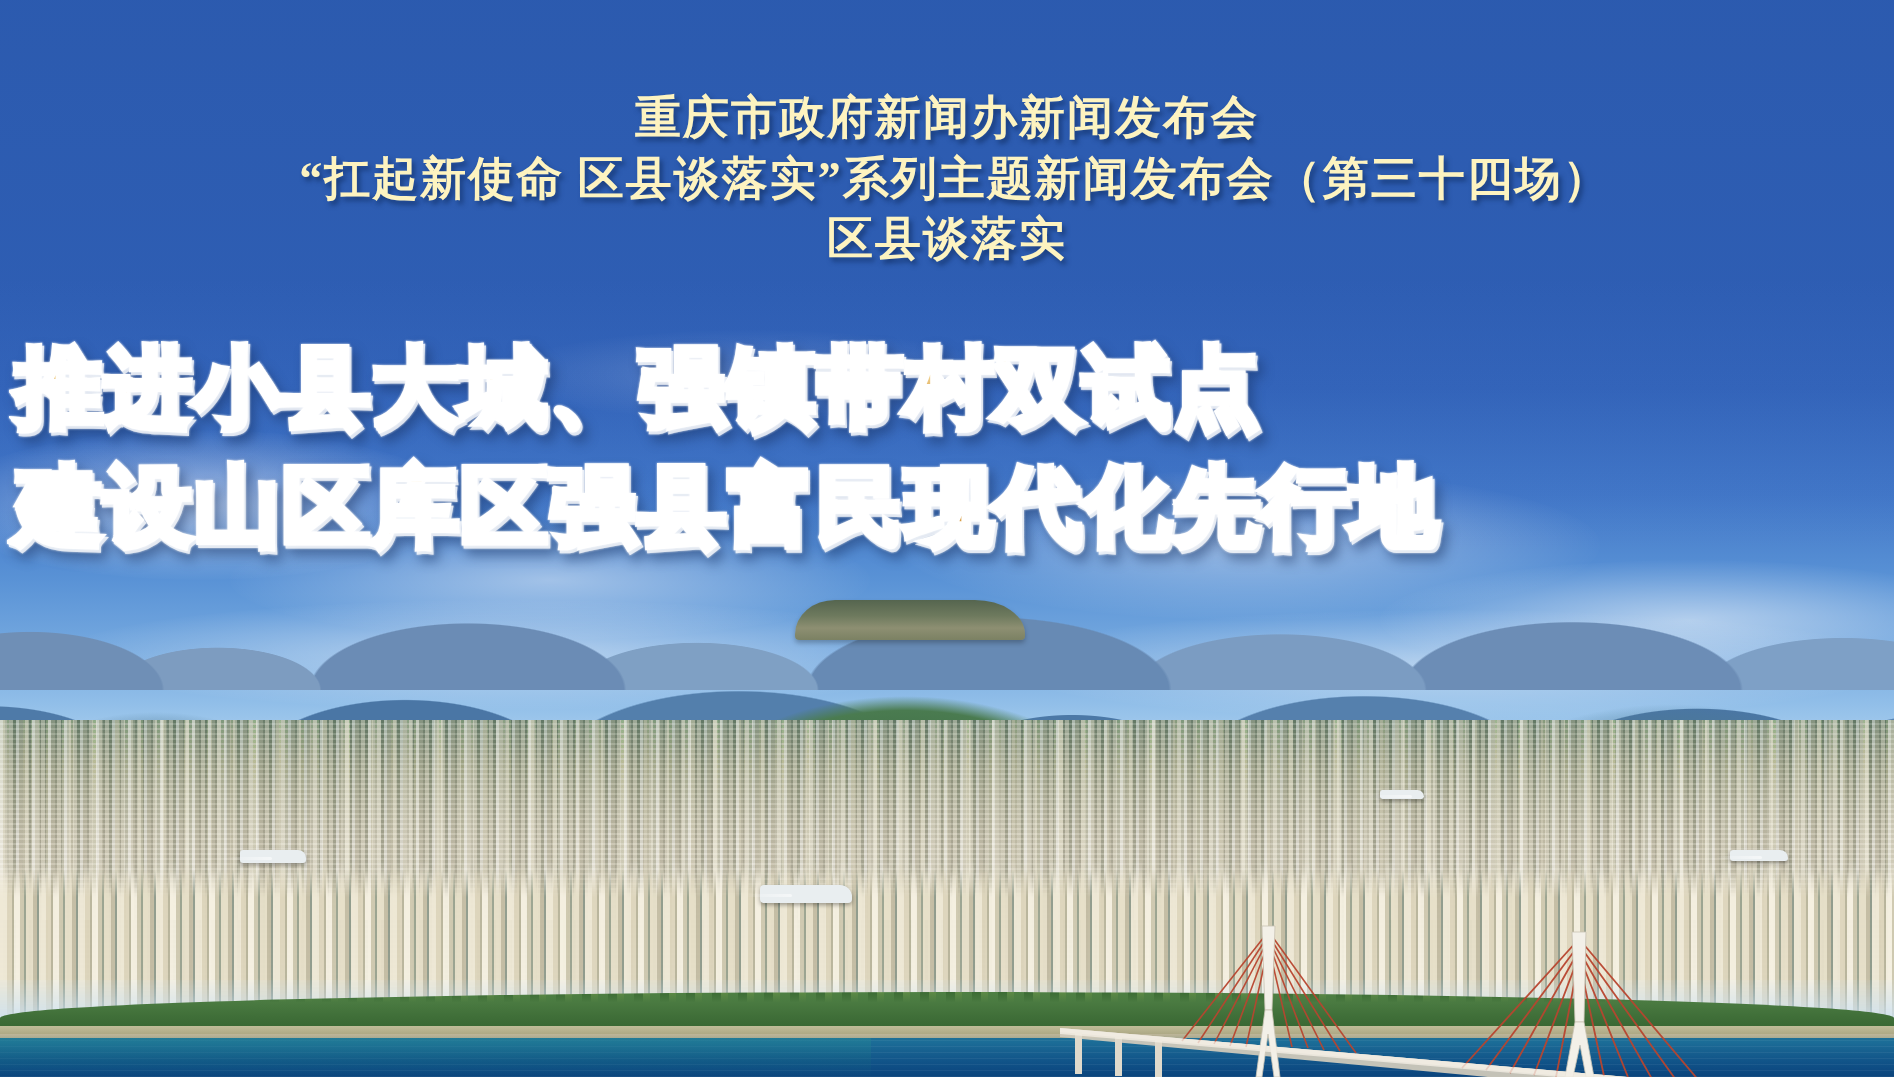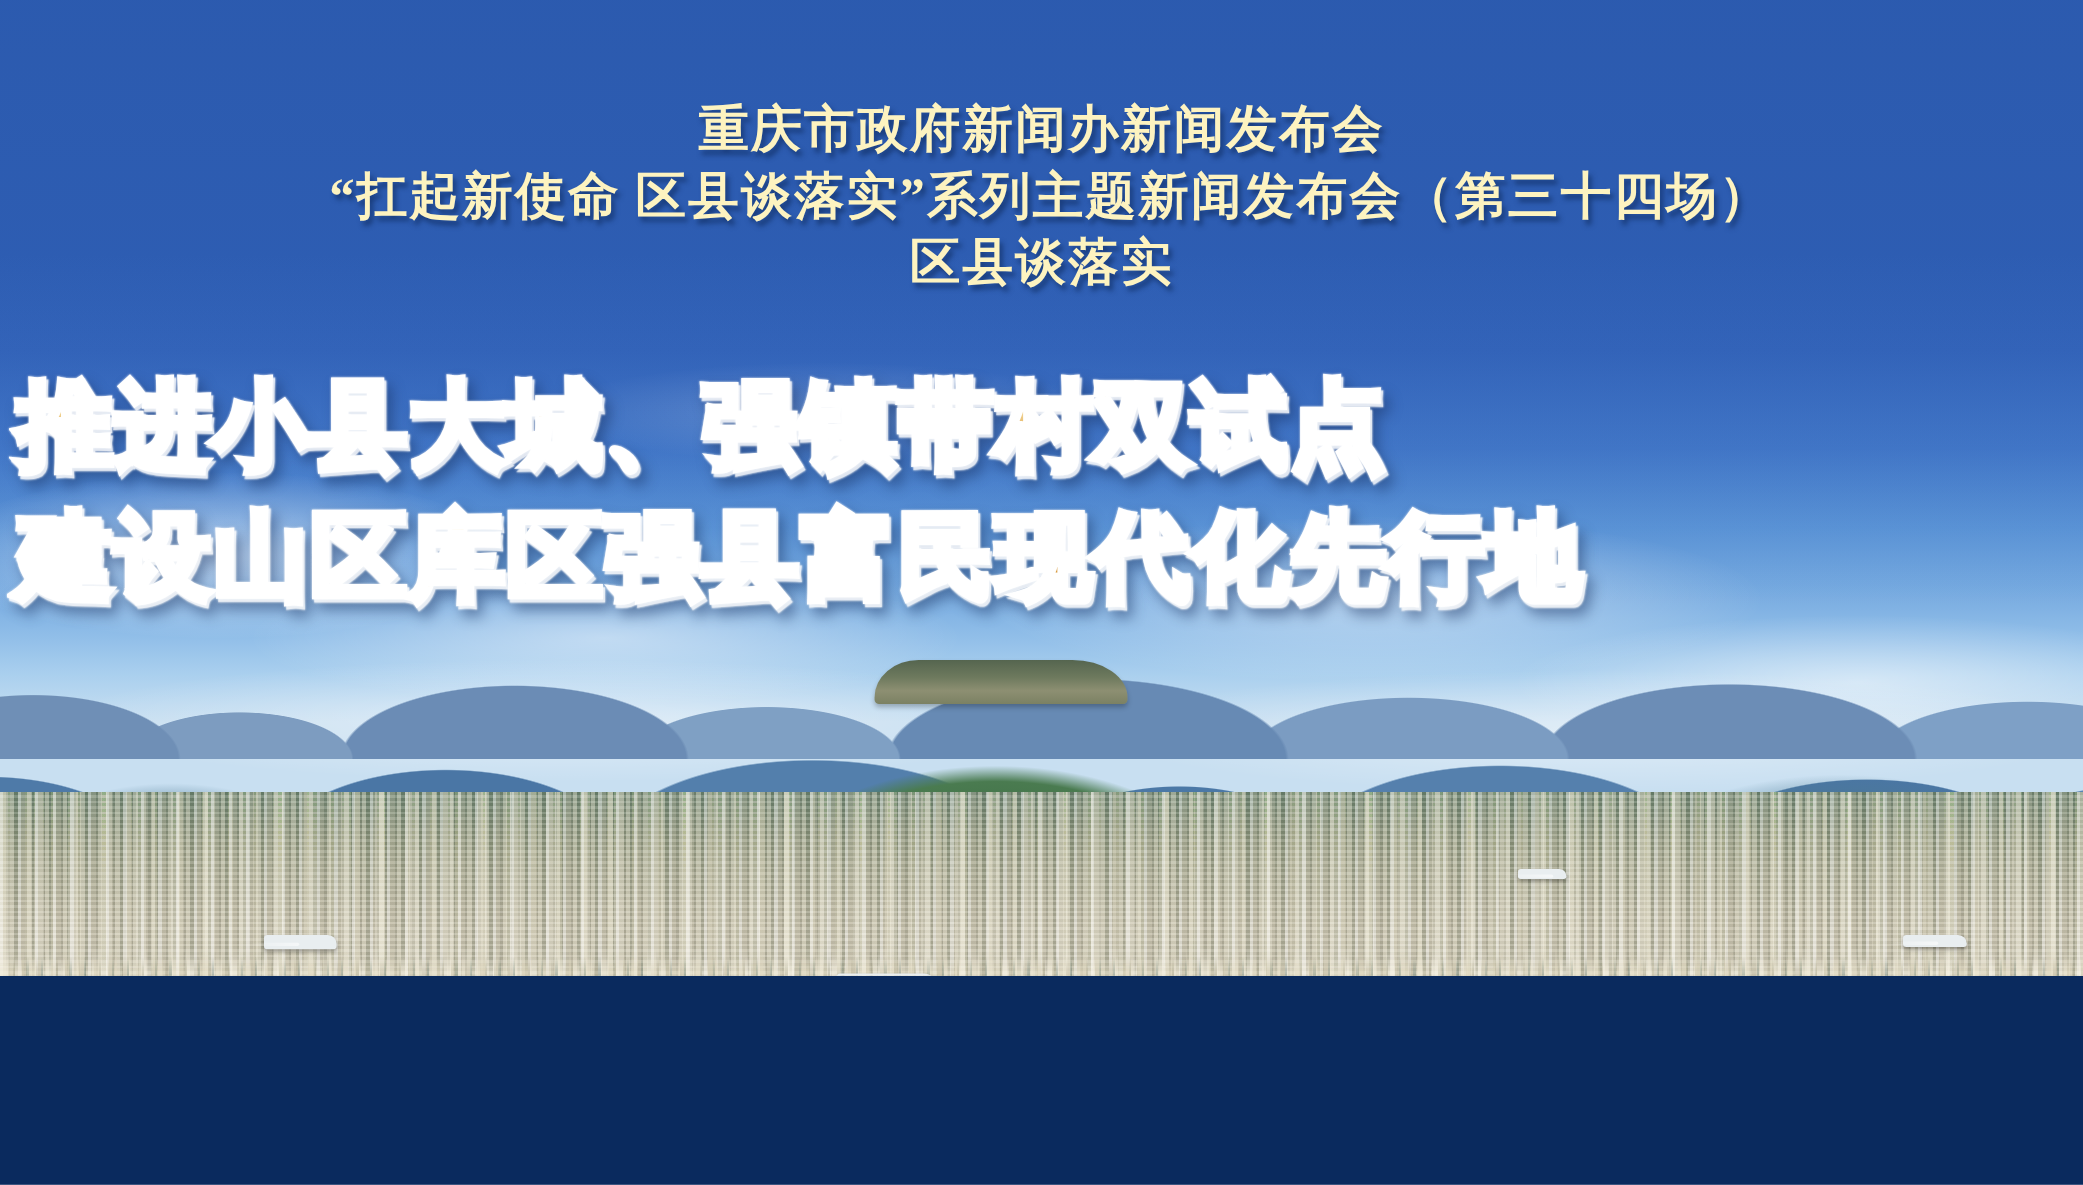--- a/index.html
+++ b/index.html
@@ -3,21 +3,21 @@
 <meta charset="utf-8">
 <style>
   html, body {
     margin: 0;
     padding: 0;
     background: #0a2a5e;
   }
   #poster {
     position: relative;
     width: 1894px;
-    height: 887px;
+    height: 1077px;
     overflow: hidden;
     font-family: "Liberation Sans", "DejaVu Sans", sans-serif;
   }
 
   
   .sky {
     position: absolute;
     inset: 0;
     background:
       linear-gradient(180deg,

